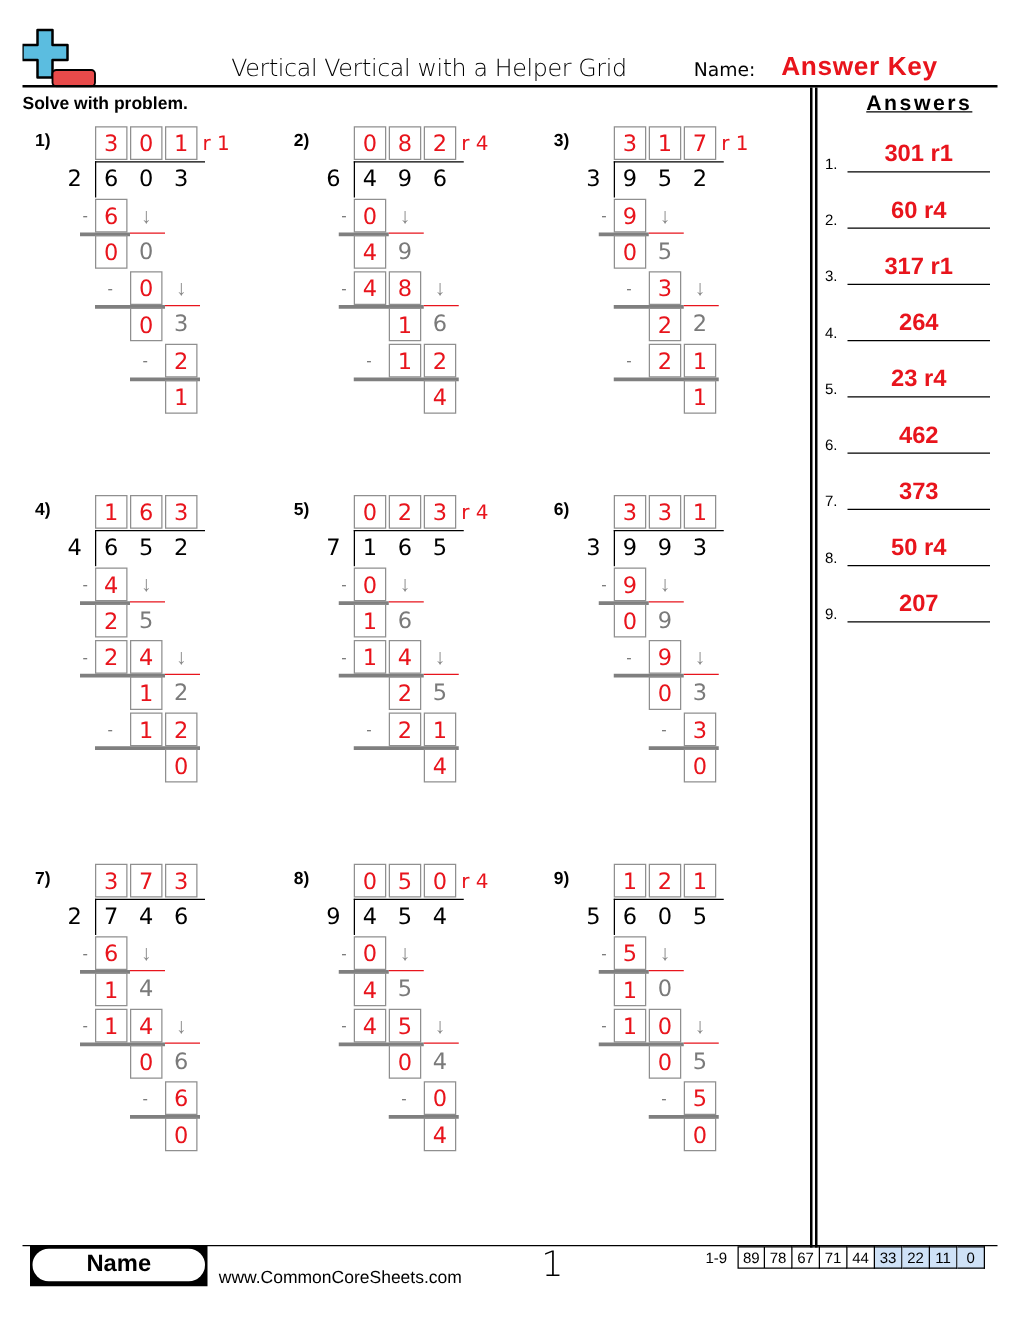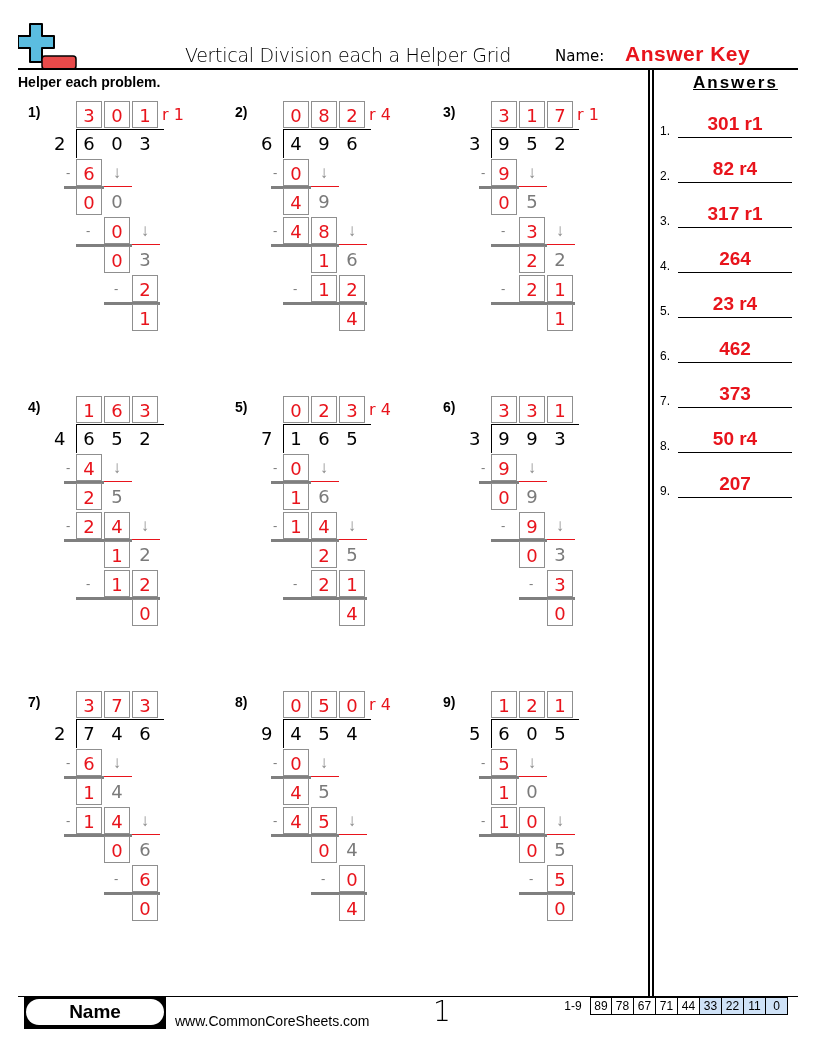--- a/index.html
+++ b/index.html
@@ -51,38 +51,38 @@
   .score .sc.first { border-left:1px solid #000; }
   .score .sc.hl { background:#cfe2f7; }
 </style>
 </head>
 <body>
 
 <svg class="abs logo" viewBox="0 0 60 48">
   <path d="M12 2 h12 v12 h12 v12 h-12 v14 h-12 v-14 h-12 v-12 h12 z" fill="#5bbde0" stroke="#000" stroke-width="2" stroke-linejoin="round"></path>
   <rect x="24" y="34" width="34" height="13" rx="3" fill="#e84a4a" stroke="#000" stroke-width="1.5"></rect>
 </svg>
-<div class="abs title">Vertical Division each a Helper Grid</div>
+<div class="abs title">Vertical Vertical with a Helper Grid</div>
 <div class="abs name-label">Name:</div>
 <div class="abs name-value">Answer Key</div>
 <div class="abs top-rule"></div>
-<div class="abs instructions">Helper each problem.</div>
+<div class="abs instructions">Solve with problem.</div>
 <div class="abs vdiv1"></div>
 <div class="abs vdiv2"></div>
 <div class="abs answers-head">Answers</div>
 
 <div id="answers">
     <div class="ans-row" style="top: 114px;">
       <span class="ans-num">1.</span>
       <span class="ans-val">301 r1</span>
       <span class="ans-line"></span>
     </div>
     <div class="ans-row" style="top: 159px;">
       <span class="ans-num">2.</span>
-      <span class="ans-val">82 r4</span>
+      <span class="ans-val">60 r4</span>
       <span class="ans-line"></span>
     </div>
     <div class="ans-row" style="top: 204px;">
       <span class="ans-num">3.</span>
       <span class="ans-val">317 r1</span>
       <span class="ans-line"></span>
     </div>
     <div class="ans-row" style="top: 249px;">
       <span class="ans-num">4.</span>
       <span class="ans-val">264</span>

